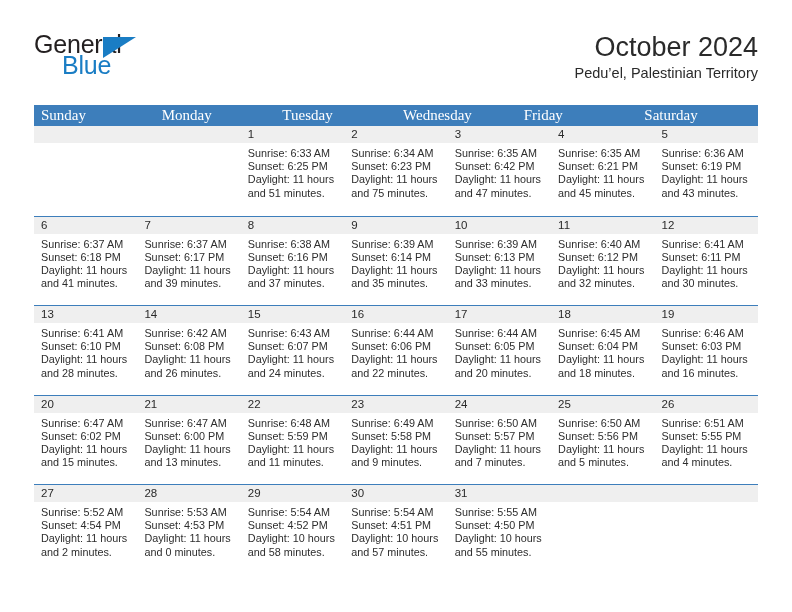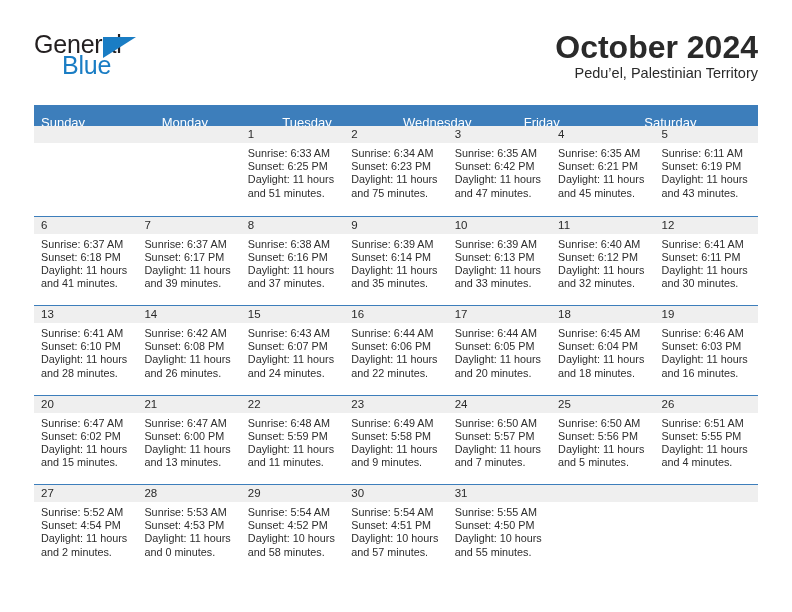--- a/index.html
+++ b/index.html
@@ -65,25 +65,24 @@
     text-align: center;
   }
 
   .title-block {
     position: absolute;
     right: 0;
     top: 0;
     text-align: right;
   }
   .cal-title {
-    font-size: 32px;
+    font-size: 27px;
     color: #2a2a2a;
     line-height: 34px;
     white-space: nowrap;
-    font-weight: bold;
   }
   .cal-subtitle {
     font-size: 14.5px;
     color: #2a2a2a;
     line-height: 18px;
     white-space: nowrap;
   }
 
   
   .calendar {
@@ -93,25 +92,26 @@
     width: 724px;
   }
   .dow-row {
     display: flex;
     background: #3d7ebb;
     height: 21px;
   }
   .dow {
     flex: 1 1 0;
     box-sizing: border-box;
-    padding: 11px 0 0 7px;
-    font-size: 13px;
+    padding: 3px 0 0 7px;
+    font-size: 15px;
     color: #ffffff;
     line-height: 14px;
     white-space: nowrap;
+    font-family: Liberation Serif, serif;
   }
 
   .week {
     display: flex;
     height: 89.5px;
     border-top: 1px solid #3d7ebb;
     box-sizing: border-box;
   }
   .week.first { border-top: none; }
 
@@ -210,21 +210,21 @@
             <div class="info">
               <div>Sunrise: 6:35 AM</div>
               <div>Sunset: 6:21 PM</div>
               <div>Daylight: 11 hours</div>
               <div>and 45 minutes.</div>
             </div>
           </div>
           <div class="cell">
             <div class="daynum-band">5</div>
             <div class="info">
-              <div>Sunrise: 6:11 AM</div>
+              <div>Sunrise: 6:36 AM</div>
               <div>Sunset: 6:19 PM</div>
               <div>Daylight: 11 hours</div>
               <div>and 43 minutes.</div>
             </div>
           </div>
         </div>
         <div class="week">
           <div class="cell">
             <div class="daynum-band">6</div>
             <div class="info">

